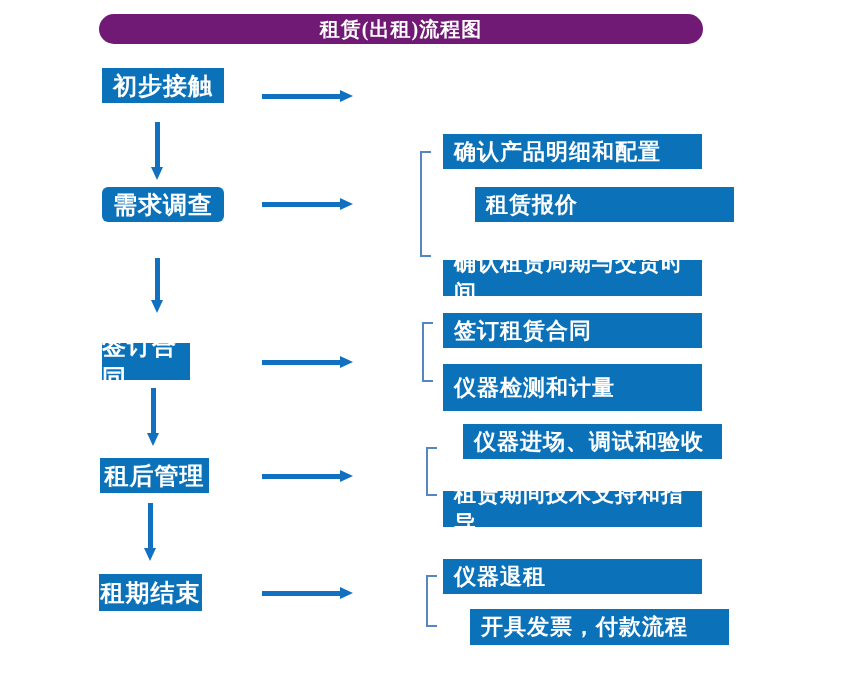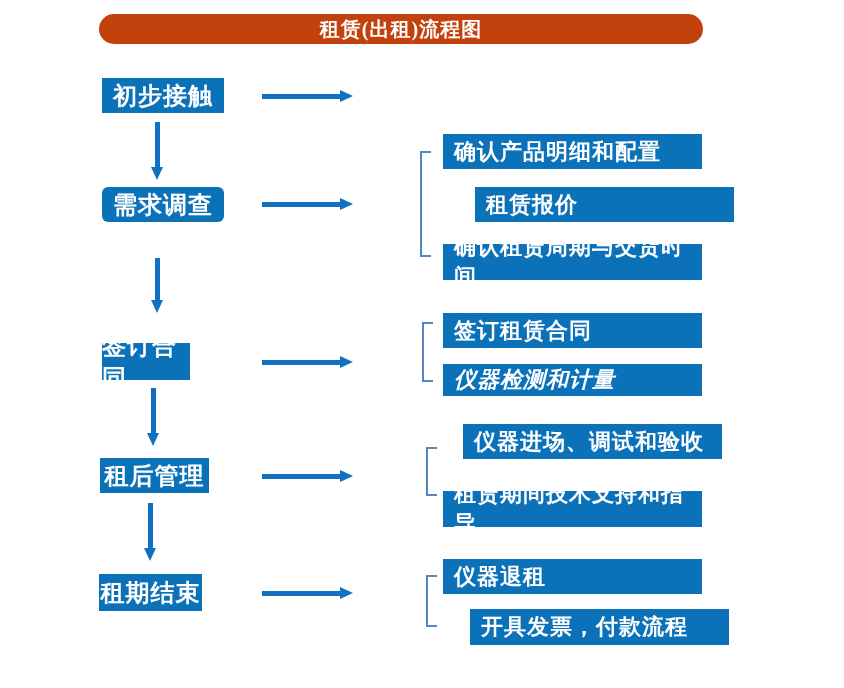--- a/index.html
+++ b/index.html
@@ -12,21 +12,21 @@
     position: relative;
     width: 844px;
     height: 688px;
     background: #ffffff;
     overflow: hidden;
   }
   .title-bar {
     position: absolute;
     left: 99px; top: 14px;
     width: 604px; height: 30px;
-    background: #c2410c;
+    background: #701a75;
     color: #ffffff;
     font-weight: bold;
     font-size: 20px;
     display: flex;
     align-items: center;
     justify-content: center;
     letter-spacing: 1px;
     border-radius: 15px;
   }
   .box {
@@ -46,32 +46,32 @@
     left: 443px;
     width: 259px;
     height: 35px;
     font-size: 22px;
     padding-left: 11px;
     box-sizing: content-box;
     width: 248px;
     letter-spacing: 1px;
   }
   
-  .s0 { left:102px; top:78px;  width:122px; height:35px; }
+  .s0 { left:102px; top:68px;  width:122px; height:35px; }
   .s1 { left:102px; top:187px; width:122px; height:35px;border-radius:6px; }
   .s2 { left:102px; top:343px; width:88px; height:37px; }
   .s3 { left:100px; top:458px; width:109px; height:35px; }
   .s4 { left:99px;  top:574px; width:103px; height:37px; }
   
   .d0 { top:78px;  }
   .d1 { top:134px; }
   .d2 { top:187px;margin-left:32px; }
-  .d3 { top:244px; height:36px; }
+  .d3 { top:260px; height:36px; }
   .d4 { top:313px; }
-  .d5 { top:364px; height:32px;font-style:italic; }
+  .d5 { top:364px; height:47px; }
   .d6 { top:424px;margin-left:20px; }
   .d7 { top:491px; height:36px; }
   .d8 { top:559px; }
   .d9 { top:609px; height:36px;margin-left:27px; }
   
   .harrow {
     position: absolute;
     display: flex;
     align-items: center;
     height: 12px;

